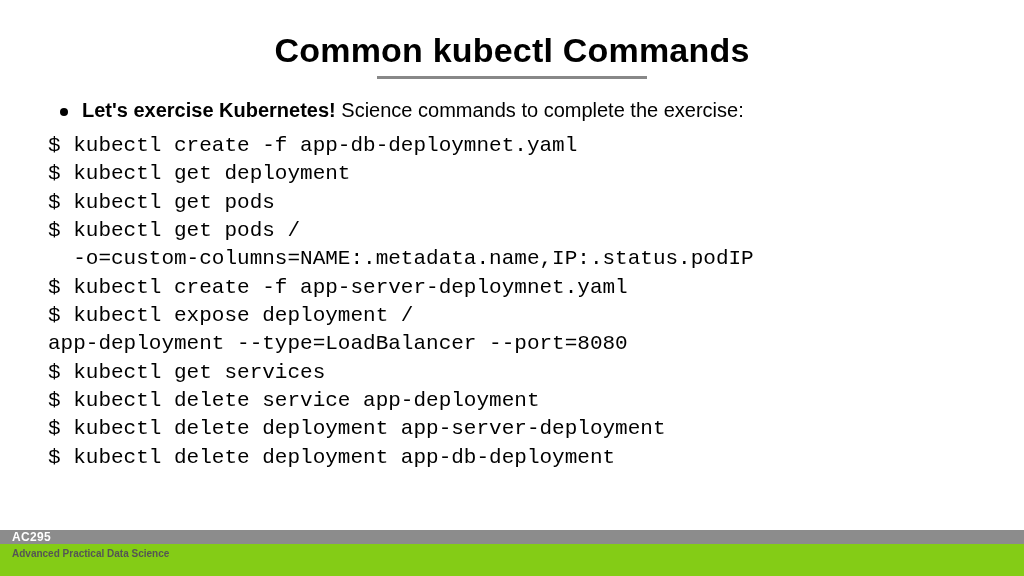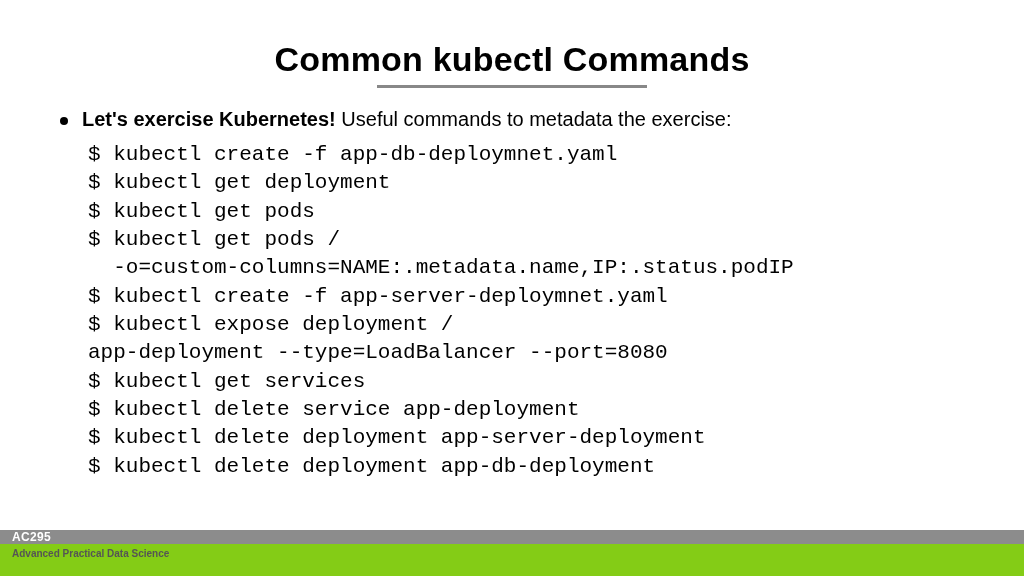--- a/index.html
+++ b/index.html
@@ -10,21 +10,21 @@
     background: #ffffff;
     font-family: "Segoe UI", Arial, sans-serif;
     color: #000;
     overflow: hidden;
     position: relative;
   }
   .slide {
     box-sizing: border-box;
     width: 1024px;
     height: 576px;
-    padding: 40px 48px 60px 48px;
+    padding: 31px 48px 60px 48px;
     position: relative;
   }
   .title {
     text-align: center;
     font-weight: 700;
     font-size: 34px;
     margin: 0 0 4px 0;
     letter-spacing: 0.2px;
   }
   .title-underline {
@@ -53,21 +53,20 @@
     font-weight: 700;
   }
   .lead-rest {
     font-weight: 400;
   }
   .code-block {
     font-family: "Courier New", Courier, monospace;
     font-size: 21px;
     line-height: 1.35;
     white-space: pre;
-    margin-left: 40px;
     color: #000;
   }
   .footer {
     position: absolute;
     left: 0;
     bottom: 10px;
     width: 100%;
     height: 36px;
     display: flex;
     align-items: stretch;
@@ -124,21 +123,21 @@
 <body>
 
 <div class="slide">
 
   <h1 class="title">Common kubectl Commands</h1>
   <div class="title-underline"></div>
 
   <div class="bullet-row">
     <span class="bullet-dot"></span>
     <span>
-      <span class="lead-strong">Let's exercise Kubernetes!</span><span class="lead-rest"> Useful commands to metadata the exercise:</span>
+      <span class="lead-strong">Let's exercise Kubernetes!</span><span class="lead-rest"> Science commands to complete the exercise:</span>
     </span>
   </div>
 
   <div id="code" class="code-block">$ kubectl create -f app-db-deploymnet.yaml
 $ kubectl get deployment
 $ kubectl get pods
 $ kubectl get pods /
   -o=custom-columns=NAME:.metadata.name,IP:.status.podIP
 $ kubectl create -f app-server-deploymnet.yaml
 $ kubectl expose deployment /

